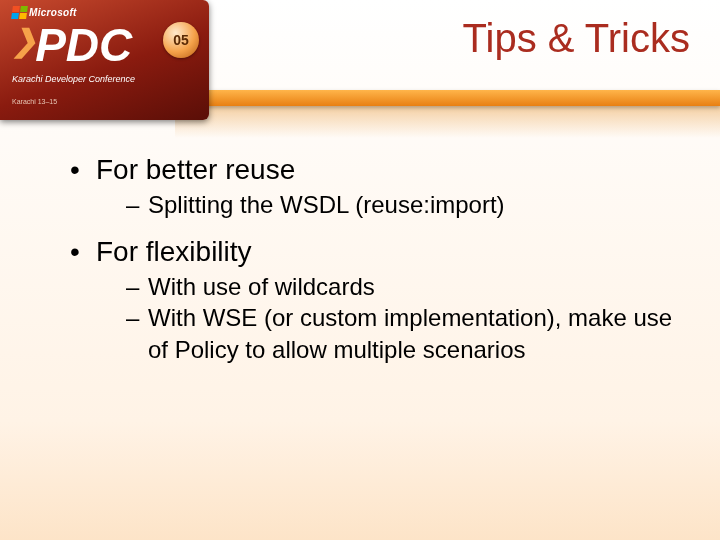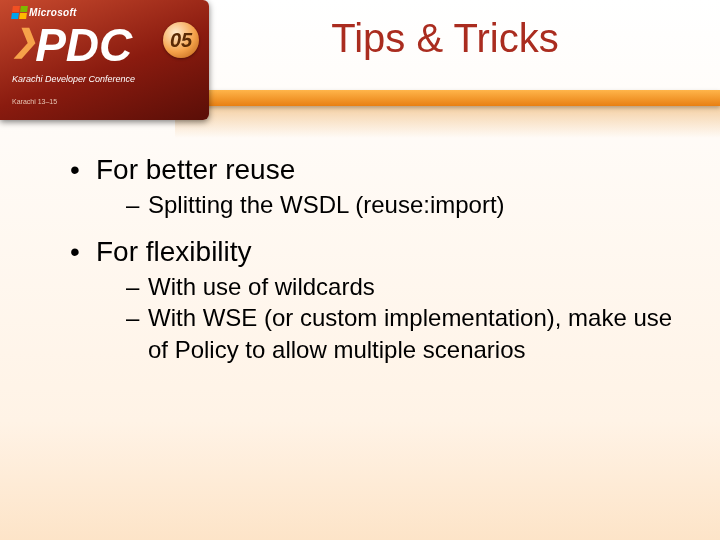--- a/index.html
+++ b/index.html
@@ -88,27 +88,26 @@
   }
   .year-badge {
     position: absolute;
     right: 10px;
     top: 22px;
     width: 36px;
     height: 36px;
     border-radius: 50%;
     background: radial-gradient(circle at 35% 30%, #ffe9cc, #f5a24a 55%, #b55a12 100%);
     color: #5a2a05;
-    font-size: 20px;
+    font-size: 14px;
     font-weight: 900;
     display: flex;
     align-items: center;
     justify-content: center;
     box-shadow: 0 1px 3px rgba(0,0,0,0.4);
-    font-style: italic;
   }
   .pdc-sub {
     position: absolute;
     left: 12px;
     top: 74px;
     color: #fff;
     font-size: 9px;
     line-height: 1.2;
     font-style: italic;
   }
@@ -121,21 +120,21 @@
   }
 
   .title {
     position: absolute;
     left: 200px;
     right: 30px;
     top: 16px;
     color: #aa2c1f;
     font-size: 40px;
     font-weight: 400;
-    text-align: center;
+    text-align: right;
   }
 
   .orange-bar {
     position: absolute;
     left: 0;
     right: 0;
     top: 90px;
     height: 16px;
     background: linear-gradient(to bottom, #ffb54a 0%, #e87f12 100%);
     box-shadow: 0 2px 4px rgba(0,0,0,0.25);

